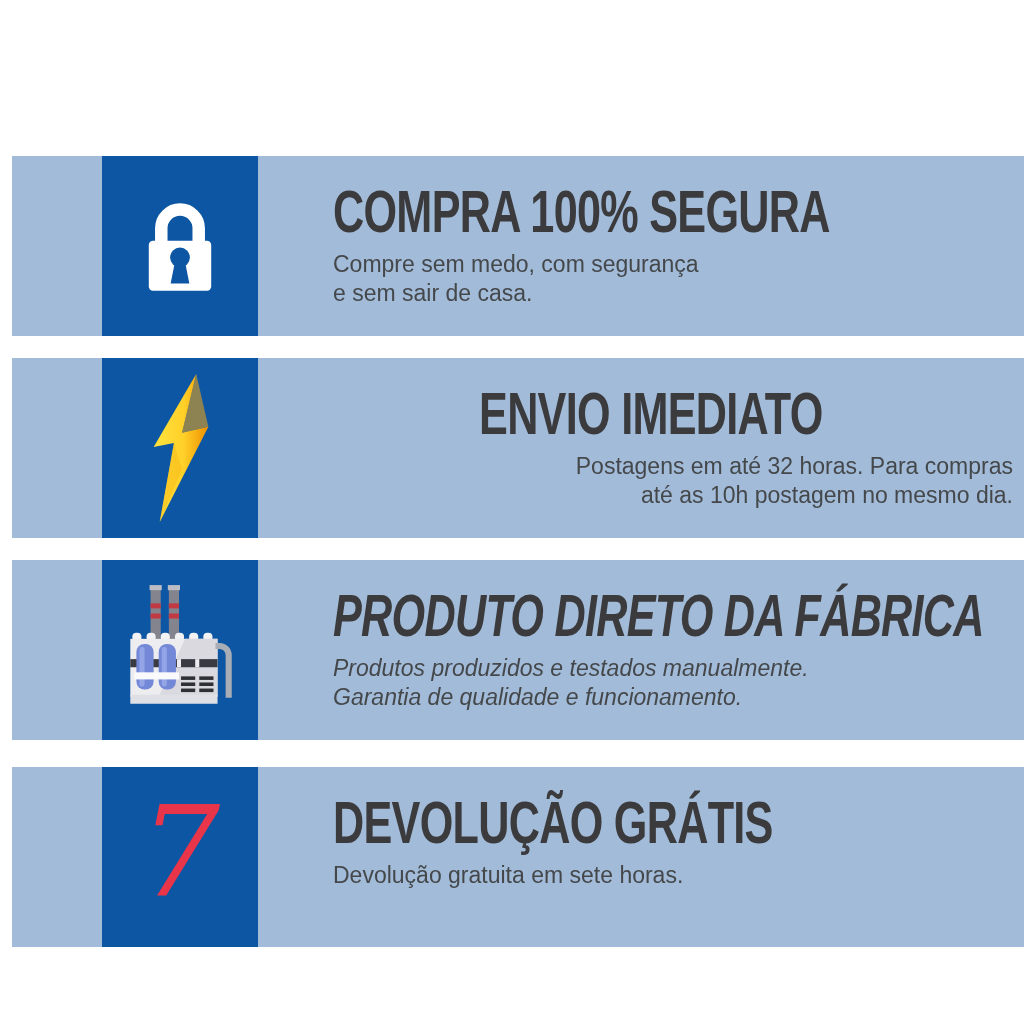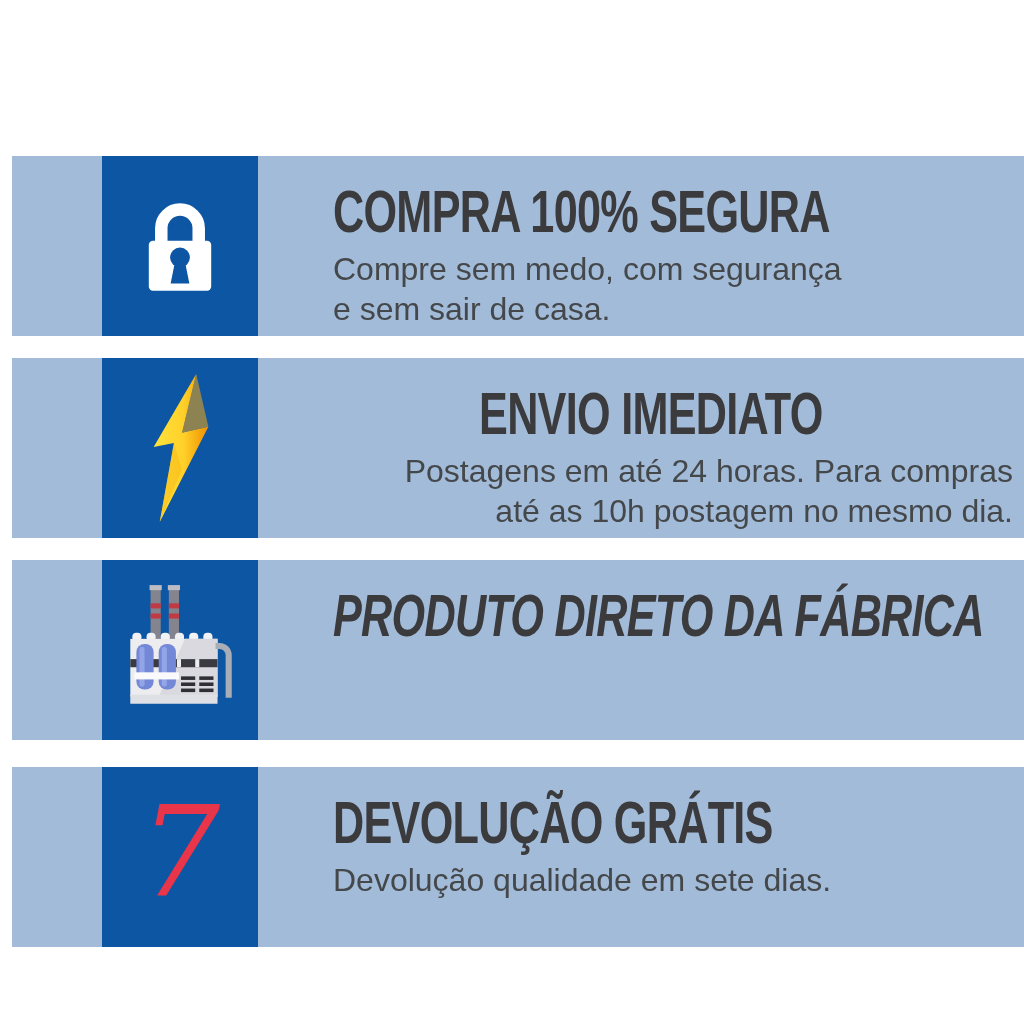--- a/index.html
+++ b/index.html
@@ -49,21 +49,21 @@
     font-weight: 700;
     line-height: 1.05;
     color: var(--title-text);
     letter-spacing: -1px;
     white-space: nowrap;
     transform: scaleX(0.72);
     transform-origin: left top;
   }
   .benefit-subtitle {
     margin: 7px 0 0 0;
-    font-size: 32px;
+    font-size: 23px;
     line-height: 1.24;
     color: var(--subtitle-text);
     white-space: pre-line;
   }
   .seven-digit {
     font-family: "DejaVu Serif", serif;
     font-style: italic;
     font-size: 126px;
     line-height: 1;
     color: var(--seven-red);
@@ -106,21 +106,21 @@
             </linearGradient>
           </defs>
           <polygon points="66,2 24,74 44,70 30,148 78,54 52,60" fill="url(#boltGrad)"></polygon>
           <polygon points="66,2 52,60 78,54" fill="#f5a80e" opacity="0.55"></polygon>
           <polygon points="44,70 30,148 52,96" fill="#f7b516" opacity="0.45"></polygon>
         </svg>
       </span>
     </div>
     <div class="text-block">
       <h2 class="benefit-title">ENVIO IMEDIATO</h2>
-      <p class="benefit-subtitle">Postagens em até 24 horas. Para compras
+      <p class="benefit-subtitle">Postagens em até 32 horas. Para compras
 até as 10h postagem no mesmo dia.</p>
     </div>
   </div>
 
   <div class="benefit-bar" style="top:520px;font-style:italic;">
     <div class="icon-tile">
       <span>
         <svg width="112" height="142" viewBox="0 0 110 140" aria-hidden="true">
 
           <rect x="26" y="8" width="10" height="52" fill="#84848e"></rect>
@@ -163,26 +163,28 @@
           </g>
 
           <path d="M90,66 h4 a9,9 0 0 1 9,9 v42" fill="none" stroke="#a9aeb6" stroke-width="6"></path>
 
           <rect x="6" y="114" width="86" height="9" fill="#dfe0e6"></rect>
         </svg>
       </span>
     </div>
     <div class="text-block">
       <h2 class="benefit-title">PRODUTO DIRETO DA FÁBRICA</h2>
+      <p class="benefit-subtitle">Produtos produzidos e testados manualmente.
+Garantia de qualidade e funcionamento.</p>
     </div>
   </div>
 
   <div class="benefit-bar" style="top:727px;">
     <div class="icon-tile">
       <span class="seven-digit">7</span>
     </div>
     <div class="text-block">
       <h2 class="benefit-title">DEVOLUÇÃO GRÁTIS</h2>
-      <p class="benefit-subtitle">Devolução qualidade em sete dias.</p>
+      <p class="benefit-subtitle">Devolução gratuita em sete horas.</p>
     </div>
   </div>
 
 </div>
 
 </body></html>

